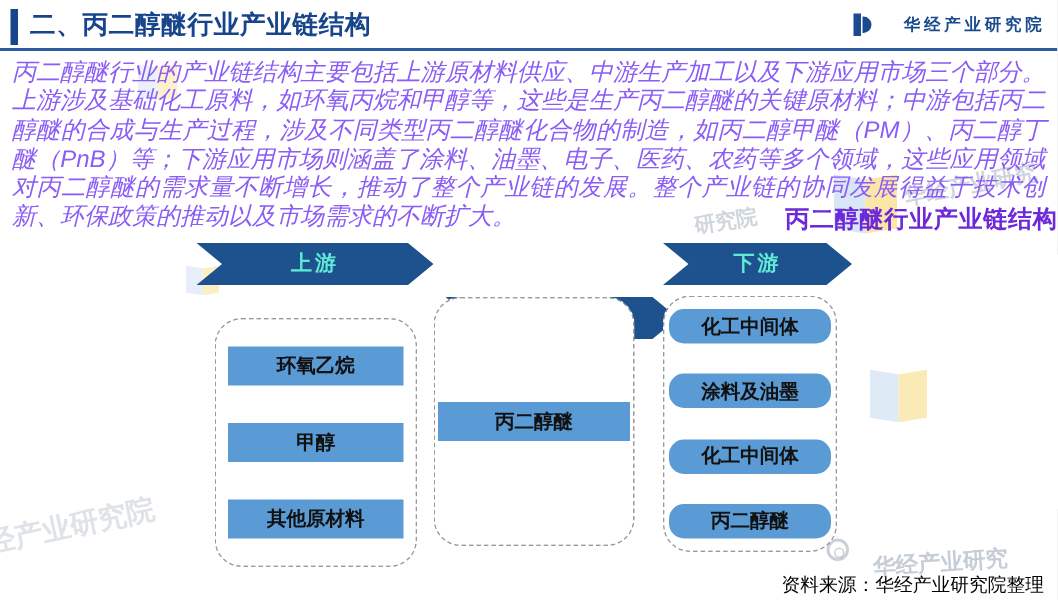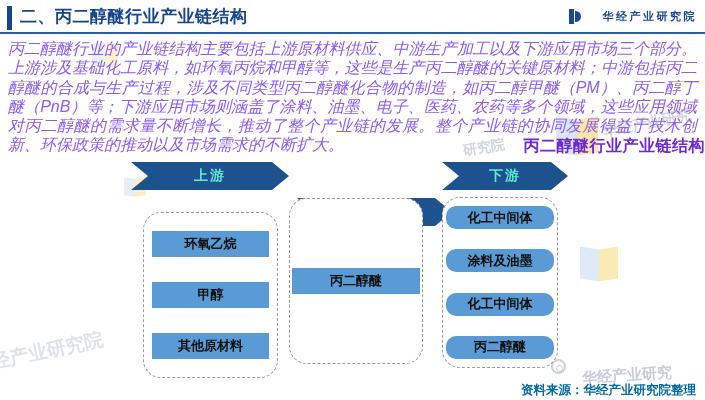--- a/index.html
+++ b/index.html
@@ -62,21 +62,21 @@
   .col-mid { left:289px; top:198px; width:134px; height:166px; justify-content:center; }
   .col-down{ left:442px; top:197px; width:116px; height:171px; padding:8px 0; }
 
   .item { background:#5b9bd5; color:#111111; font-size:13px; font-weight:bold;
     display:flex; align-items:center; justify-content:center; }
   .item-up  { width:117px; height:26px; }
   .item-mid { width:128px; height:26px;font-family:Liberation Mono, monospace; }
   .item-down{ width:108px; height:23px;border-radius:10px; }
 
   
-  .source { position:absolute; right:9px; top:382px; font-size:12.5px; font-weight:bold; color:#0369a1;text-align:right; }
+  .source { position:absolute; right:9px; top:382px; font-size:12.5px; font-weight:normal; color:#000000;text-align:right; }
 </style>
 </head>
 <body>
 
 <div class="page">
 
   <div class="wm-layer">
     <div class="wm-text wm-bl">经产业研究院</div>
     <div class="wm-text wm-mr">华经产业研究</div>
     <div class="wm-text wm-tr">研究院</div>

